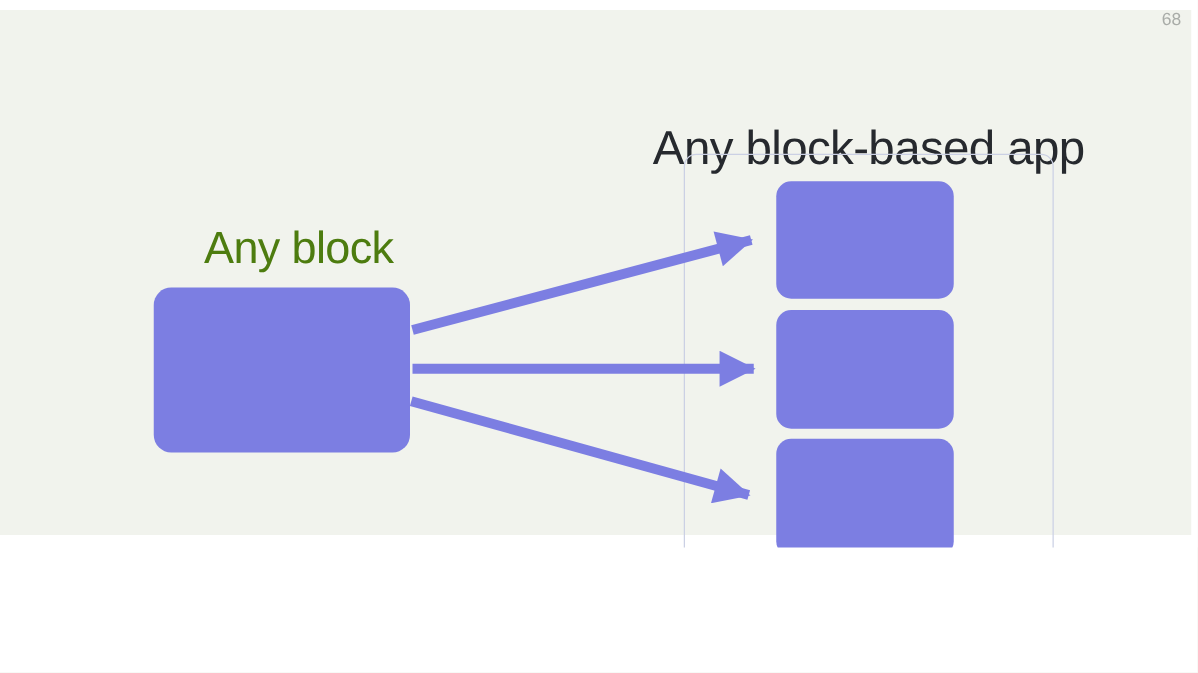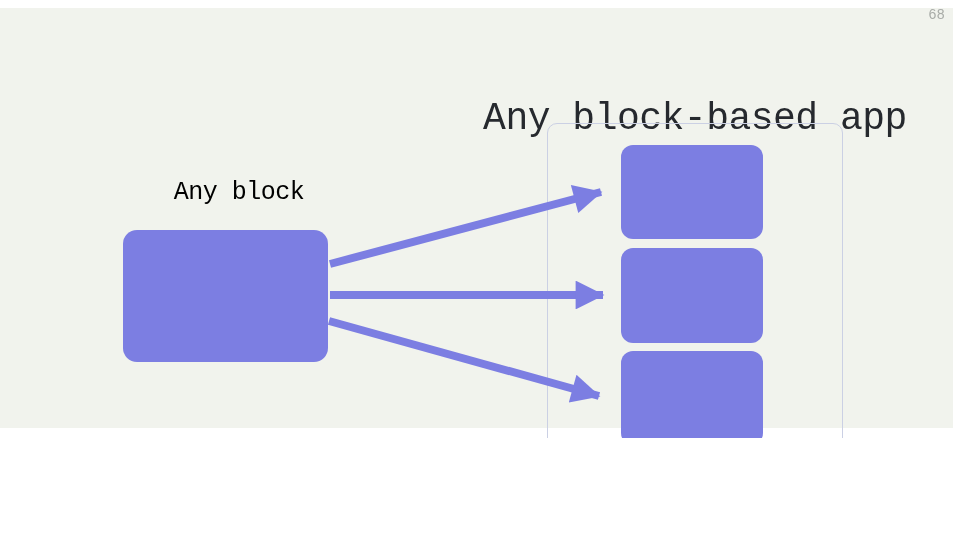--- a/index.html
+++ b/index.html
@@ -2,21 +2,21 @@
 <html><head>
 <meta charset="utf-8">
 <style>
   html, body { margin: 0; padding: 0; }
   .page {
     position: relative;
     width: 958px;
     height: 438px;
     background: #FFFFFF;
     overflow: hidden;
-    font-family: Liberation Mono, monospace;
+    font-family: Liberation Sans, sans-serif;
   }
   .slide-bg {
     position: absolute;
     left: 0; top: 8px; right: 5px; bottom: 10px;
     background: #F1F3ED;
   }
   .page-number {
     position: absolute;
     top: 8px; right: 13px;
     font-size: 14px;
@@ -34,24 +34,24 @@
     color: #26292E;
     white-space: nowrap;
     line-height: 1;
     margin-top: 32px;
   }
   .source-label {
     position: absolute;
     left: 129px; top: 180px;
     width: 220px;
     text-align: center;
-    font-size: 25px;
+    font-size: 36px;
     font-weight: 500;
     letter-spacing: -0.5px;
-    color: #000000;
+    color: #4d7c0f;
     white-space: nowrap;
     line-height: 1;
   }
   .source-block {
     position: absolute;
     left: 123px; top: 230px;
     width: 205px; height: 132px;
     background: #7C7EE2;
     border-radius: 14px;
   }

